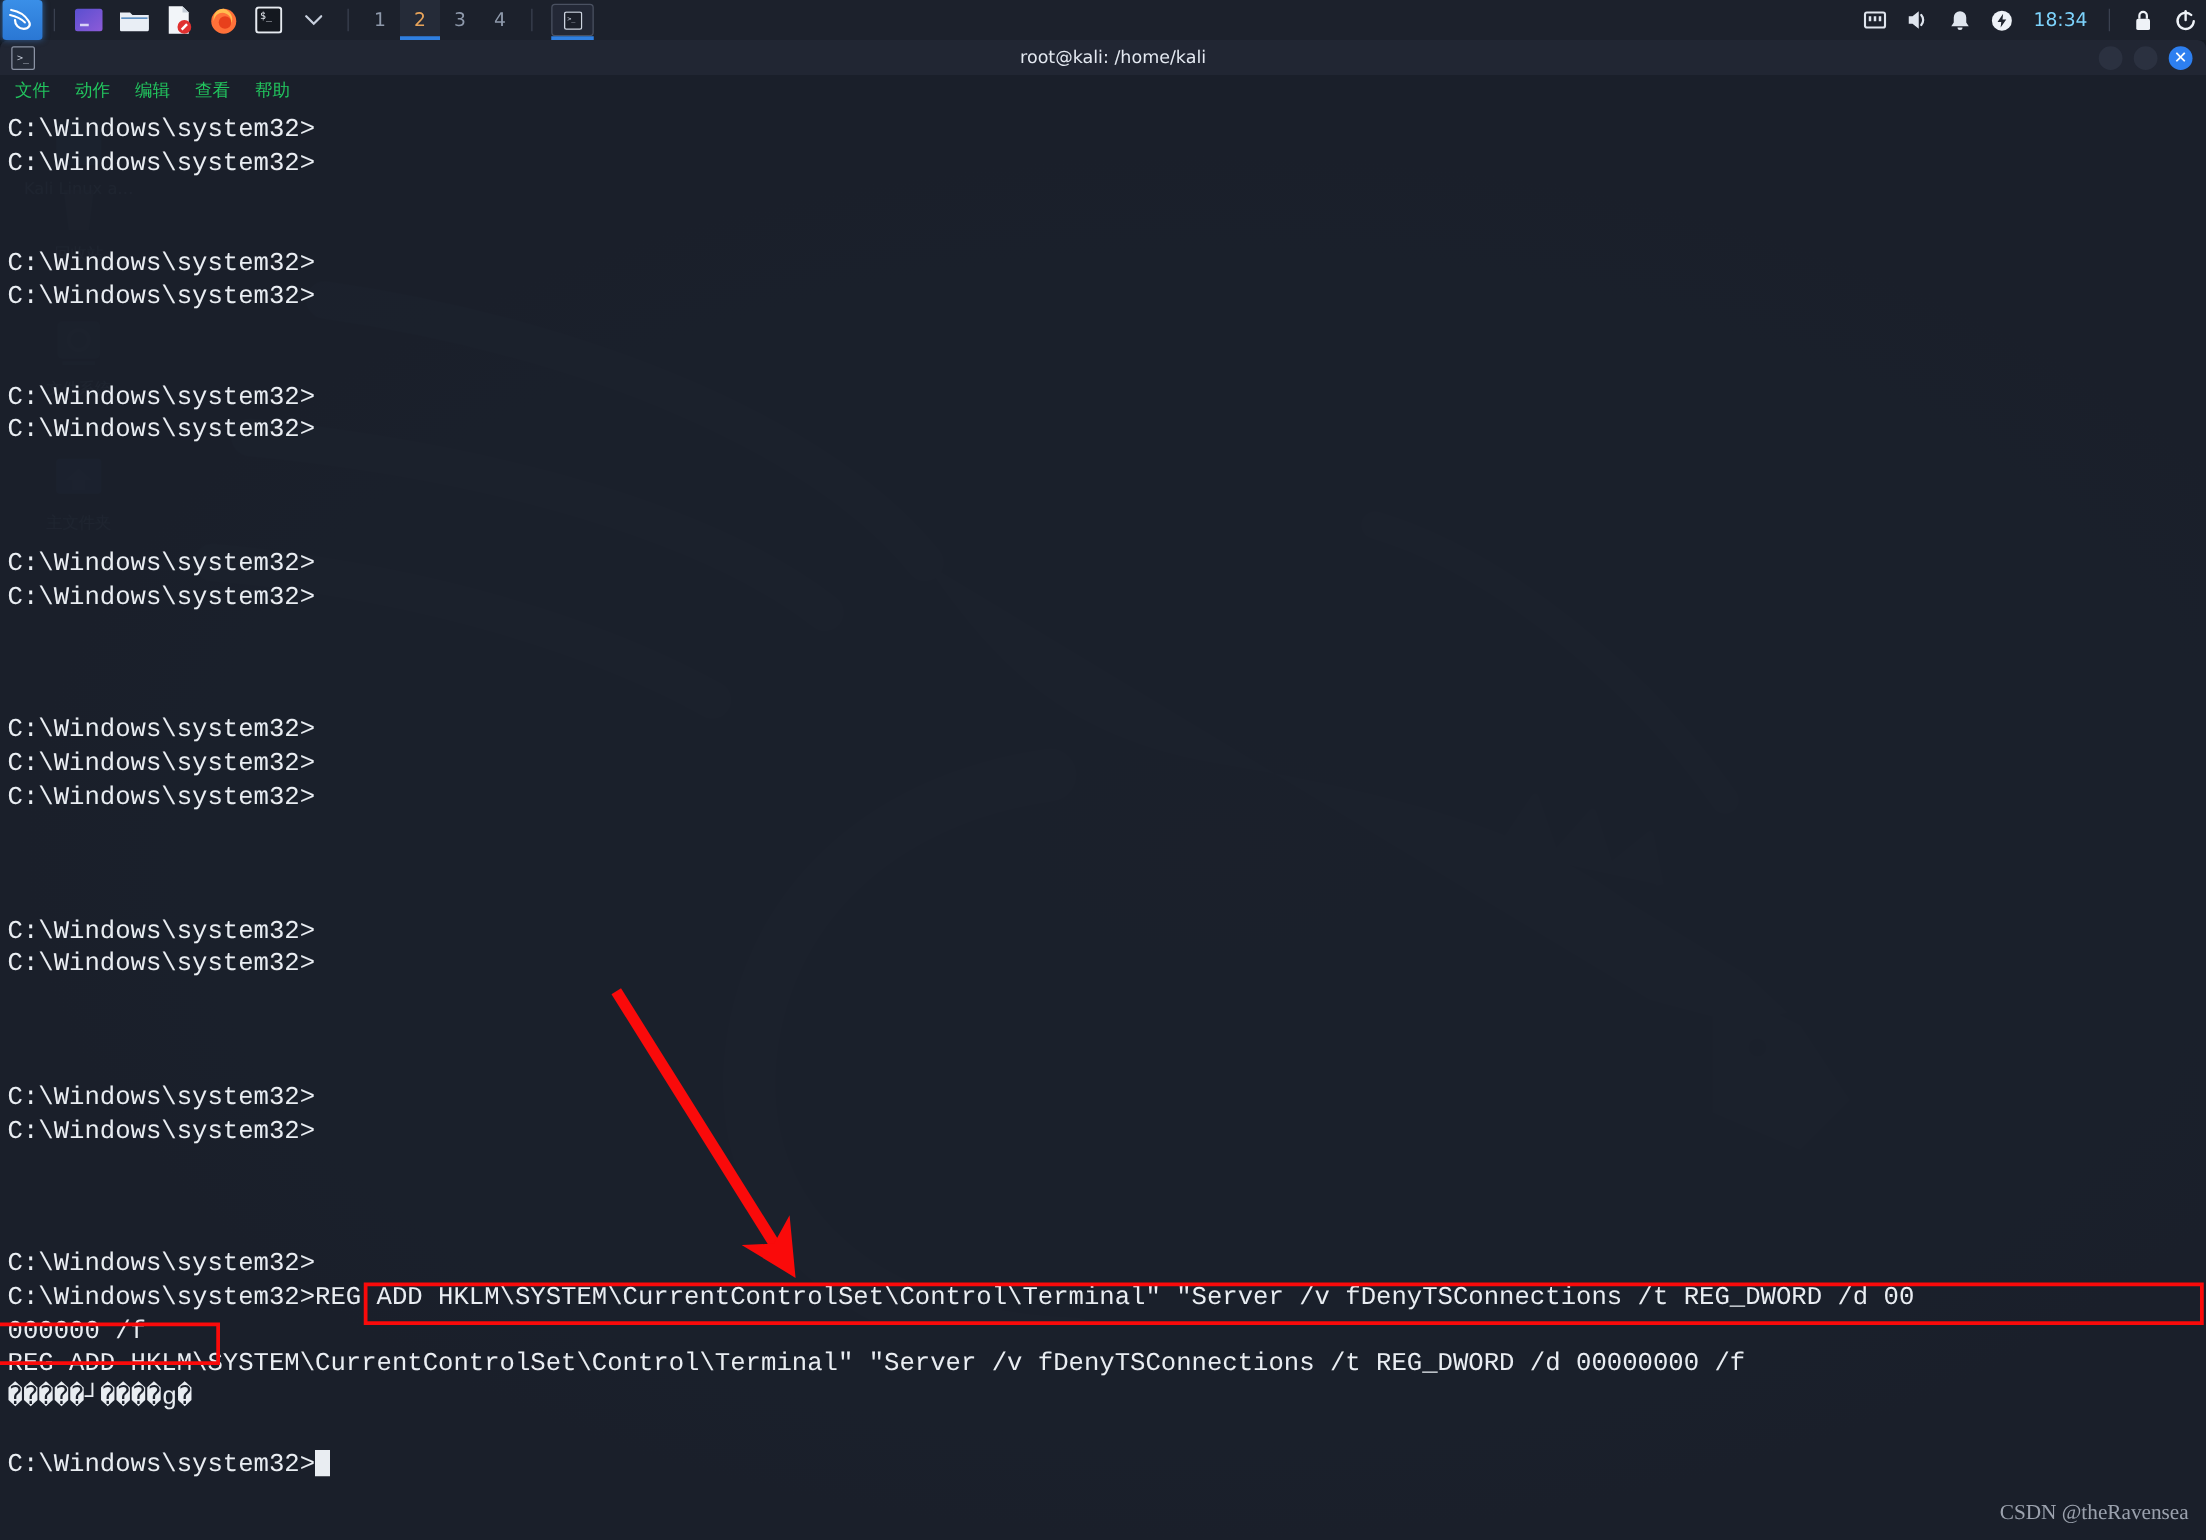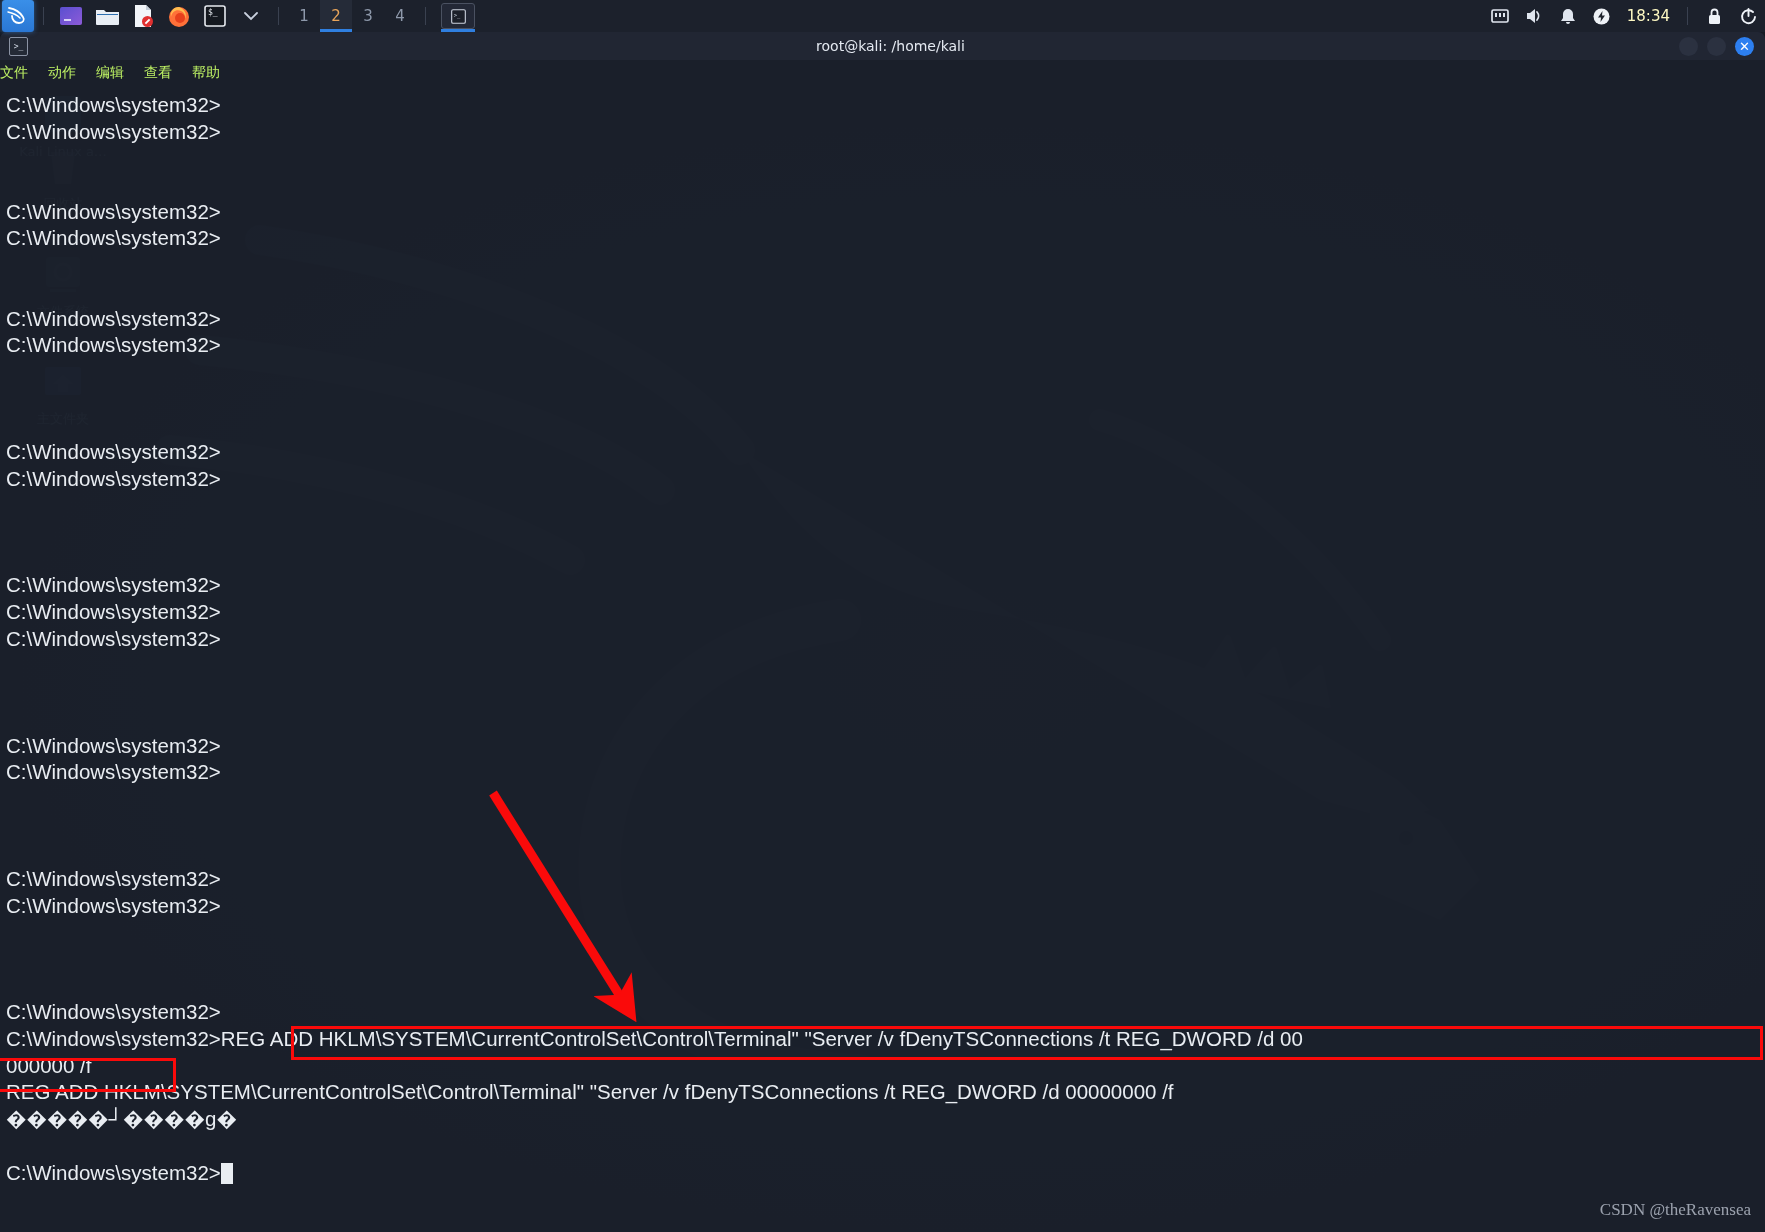--- a/index.html
+++ b/index.html
@@ -93,21 +93,21 @@
     content:""; position:absolute; left:-1px; right:-1px; bottom:-4px; height:3px; background:#2f7fe0;
   }
   #panel .spacer { flex: 1; }
   .tray-icon {
     width: 30px; height: 30px;
     display:flex; align-items:center; justify-content:center;
     margin: 0 2px;
     color: #dfe5ee;
   }
   #clock {
-    color: #fef9c3;
+    color: #7dd3fc;
     font-size: 15px;
     padding: 0 8px;
     font-family: "DejaVu Sans", sans-serif;
   }
 
   
   #term-window {
     position: absolute;
     left: 0; top: 32px;
     width: 1765px; height: 1200px;
@@ -149,32 +149,33 @@
   }
   .wbtn { width: 19px; height: 19px; border-radius: 50%; background: #2b3140; }
   .wbtn.close {
     background: #2d7ff0;
     display:flex; align-items:center; justify-content:center;
     color:#fff; font-size: 13px; line-height: 1;
   }
   #menubar {
     height: 26px;
     display: flex; align-items: center;
+    padding-left: 12px;
     gap: 20px;
     font-size: 14px;
-    color: #bef264;
+    color: #22c55e;
     flex: 0 0 26px;
   }
   #menubar span { cursor: default; }
 
   #term-body {
     flex: 1;
     position: relative;
     padding: 6px 0 0 6px;
-    font-family: Liberation Sans, sans-serif;
+    font-family: Liberation Mono, monospace;
     font-size: 20.5px;
     line-height: 26.7px;
     color: #e9edf2;
     white-space: pre;
     letter-spacing: 0px;
     overflow: hidden;
   }
   .tline { height: 26.7px; }
   .tline.blank { color: transparent; }
   .cursor {

